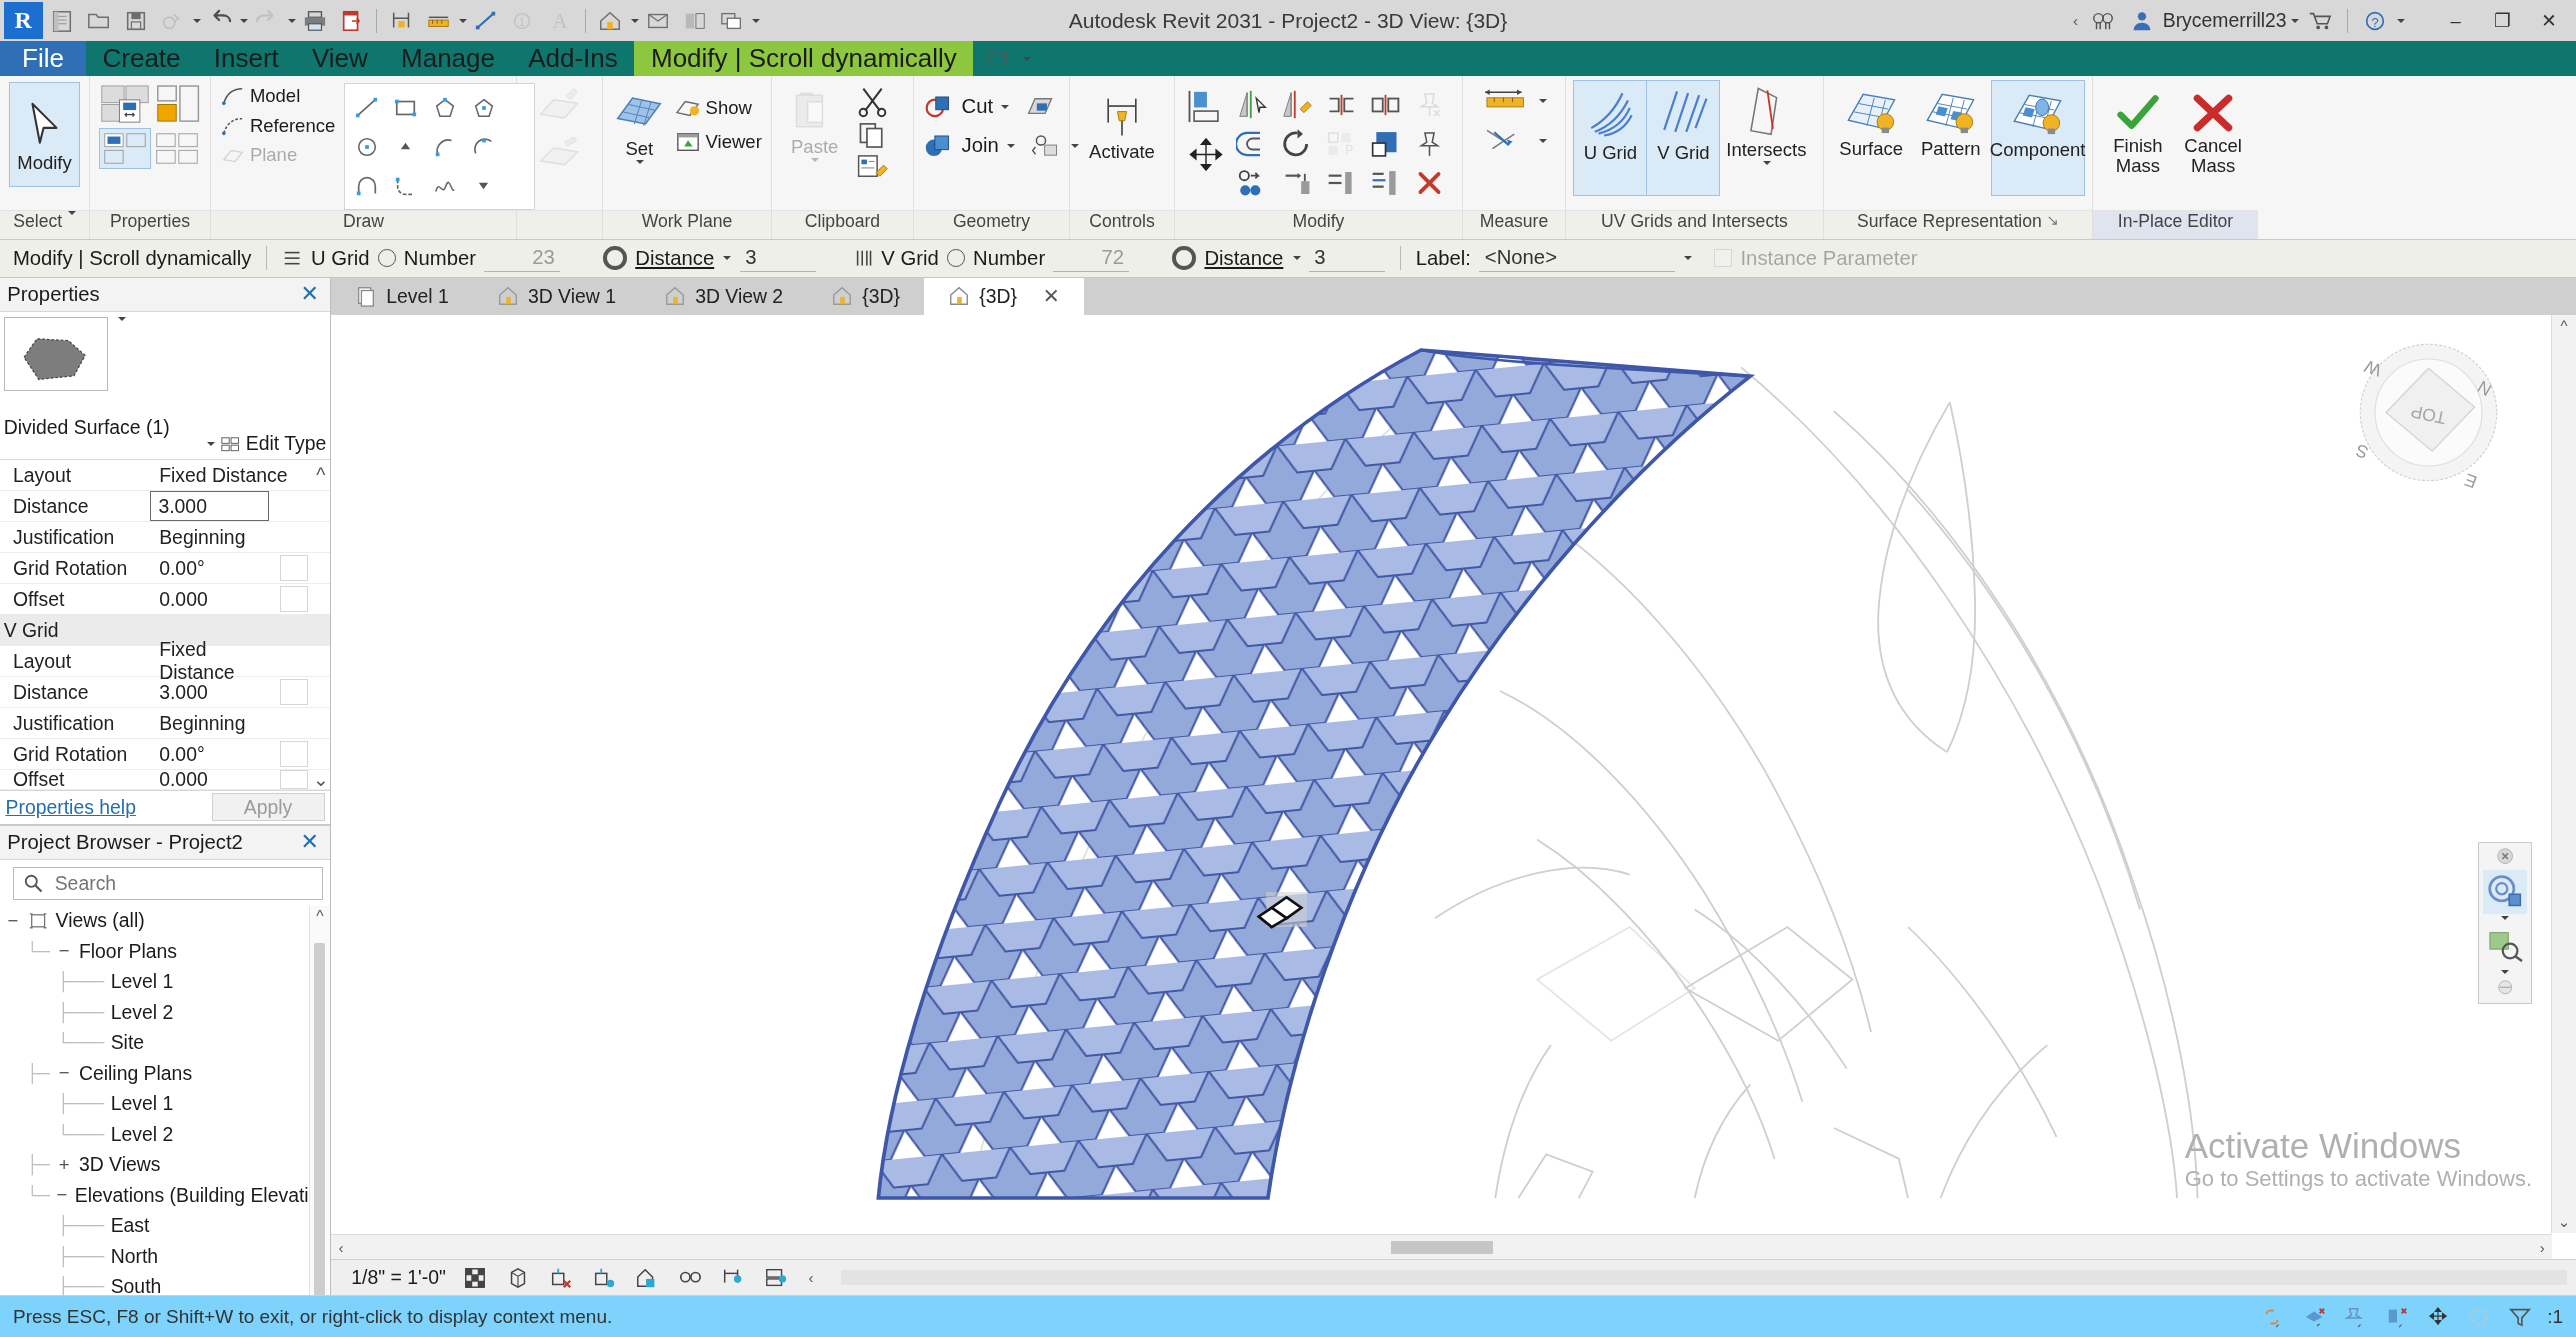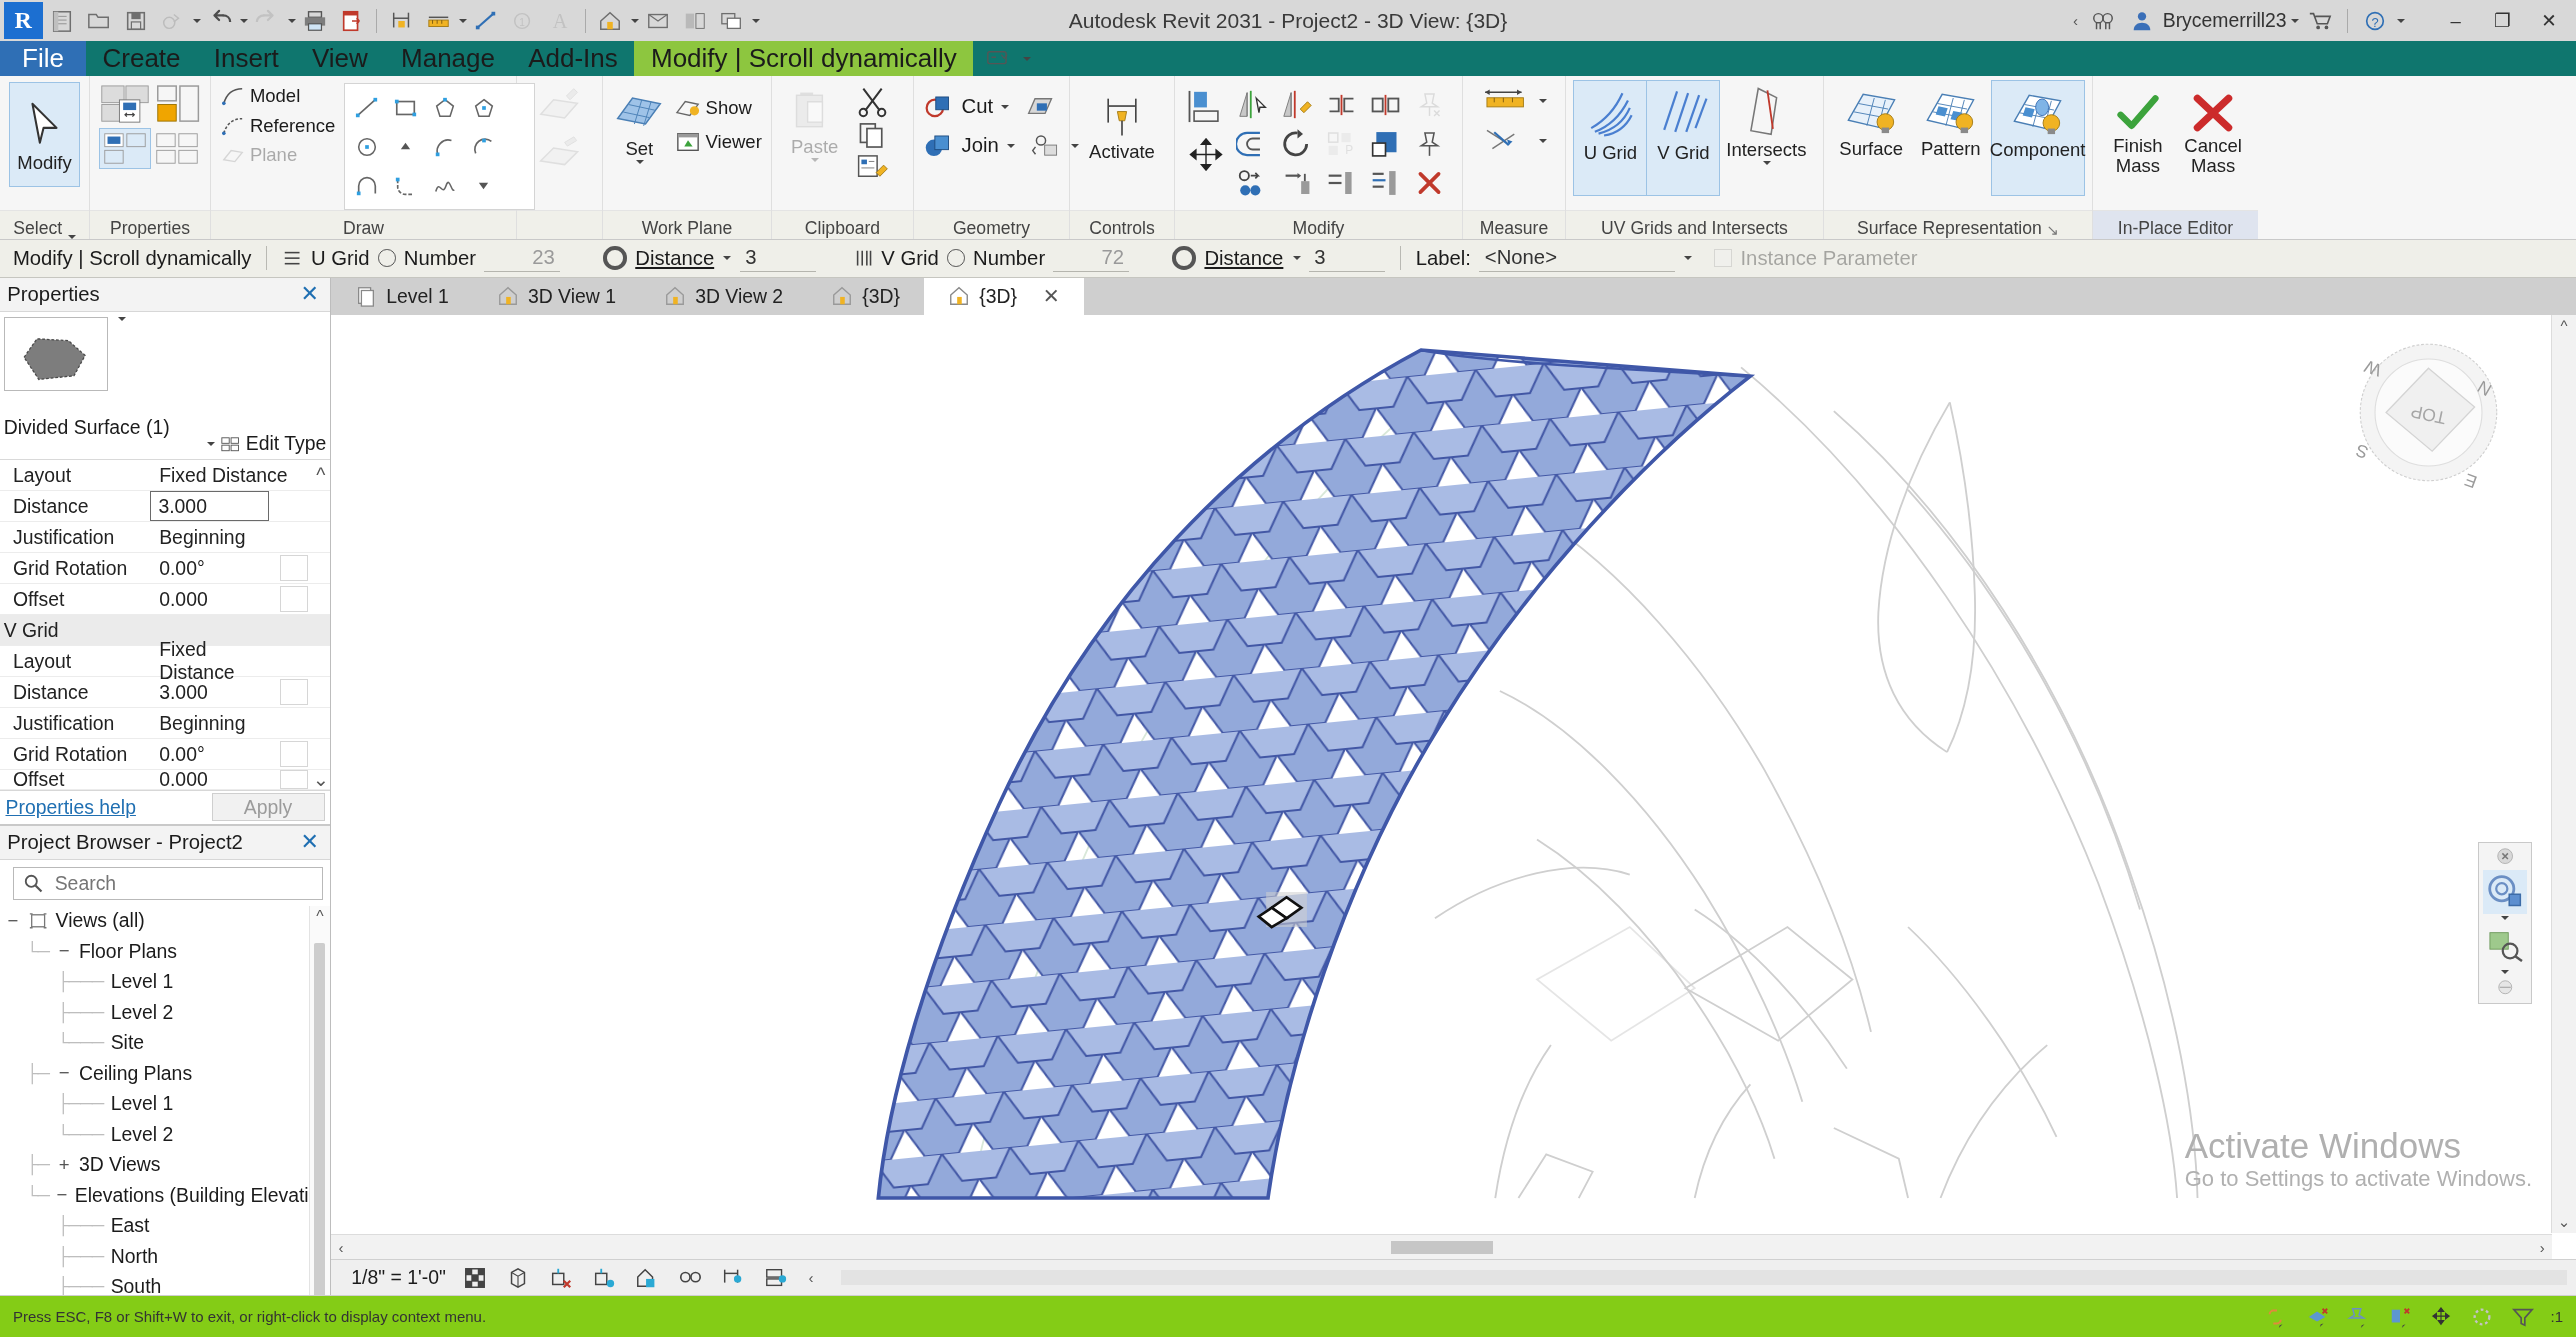--- a/index.html
+++ b/index.html
@@ -29,21 +29,21 @@
   .tabrow{height:35px;background:#0f766e;display:flex;align-items:stretch;font-size:26px;flex:0 0 35px;}
   .tab{padding:0 16.6px;display:flex;align-items:center;color:#1b1b1b;}
   .tab.file{background:#2f6fb5;color:#fff;padding:0 22px;}
   .tab.ctx{background:#8dc63f;color:#1b1b1b;font-weight:normal;}
   .tab-extra{display:flex;align-items:center;padding:0 13px;}
 
   
   .ribbon{background:#f6f6f6;flex:0 0 155px;display:flex;border-bottom:0.9px solid #c9c9c9;position:relative;}
   .panel{display:flex;flex-direction:column;position:relative;border-right:0.9px solid #dfdfdf;}
   .panel-body{flex:1;display:flex;align-items:flex-start;padding:5.5px 9.2px 0 9.2px;gap:5.5px;}
-  .panel-title{height:28px;display:flex;align-items:flex-end;justify-content:center;
+  .panel-title{height:28px;display:flex;align-items:flex-start;justify-content:center;
      font-size:17.6px;color:#444;background:#f0f0ea;border-top:0.9px solid #e4e4e4;gap:4.6px;}
   .big-btn{width:80px;display:flex;flex-direction:column;align-items:center;padding-top:3.7px;gap:1.8px;}
   .big-btn .lbl{font-size:18.5px;text-align:center;line-height:1.05;color:#222;}
   .big-btn.sel{background:#dbeaf7;border:0.9px solid #9cc3e5;}
   .small-row{display:flex;align-items:center;gap:3.7px;font-size:18.5px;}
   .icon{display:flex;align-items:center;justify-content:center;}
   .gridbtns{display:flex;flex-wrap:wrap;width:194px;}
   .gridbtns .g{width:39px;height:39px;display:flex;align-items:center;justify-content:center;}
   .stack{display:flex;flex-direction:column;gap:1.8px;}
   .disabled{opacity:.35;}
@@ -125,22 +125,22 @@
   .watermark{position:absolute;right:44px;bottom:67px;text-align:left;color:#b0b0b0;pointer-events:none;}
   .wm1{font-size:35px;line-height:1.15;}
   .wm2{font-size:22px;}
 
   .viewctl{height:35px;background:#efefef;border-top:0.9px solid #d0d0d0;display:flex;align-items:center;
      gap:15px;padding-left:20.3px;font-size:19.4px;flex:0 0 35px;}
   .vc-icon{width:28px;height:26px;display:flex;align-items:center;justify-content:center;}
   .vc-track{flex:1;height:15px;background:#e3e3e3;margin:0 9.2px;position:relative;}
 
   
-  .statusbar{flex:0 0 41px;height:41px;background:#84cc16;border-top:0.9px solid #cfcfcf;display:flex;
-     align-items:center;padding:0 13px;font-size:15px;color:#333;}
+  .statusbar{flex:0 0 41px;height:41px;background:#7dd3fc;border-top:0.9px solid #cfcfcf;display:flex;
+     align-items:center;padding:0 13px;font-size:19px;color:#333;}
   .sb-right{margin-left:auto;display:flex;align-items:center;gap:13px;}
   .sb-icon{width:28px;height:28px;display:flex;align-items:center;justify-content:center;}
 </style>
 </head>
 <body>
 
 <div class="app">
 
   <div class="titlebar">
     <div class="qat">

